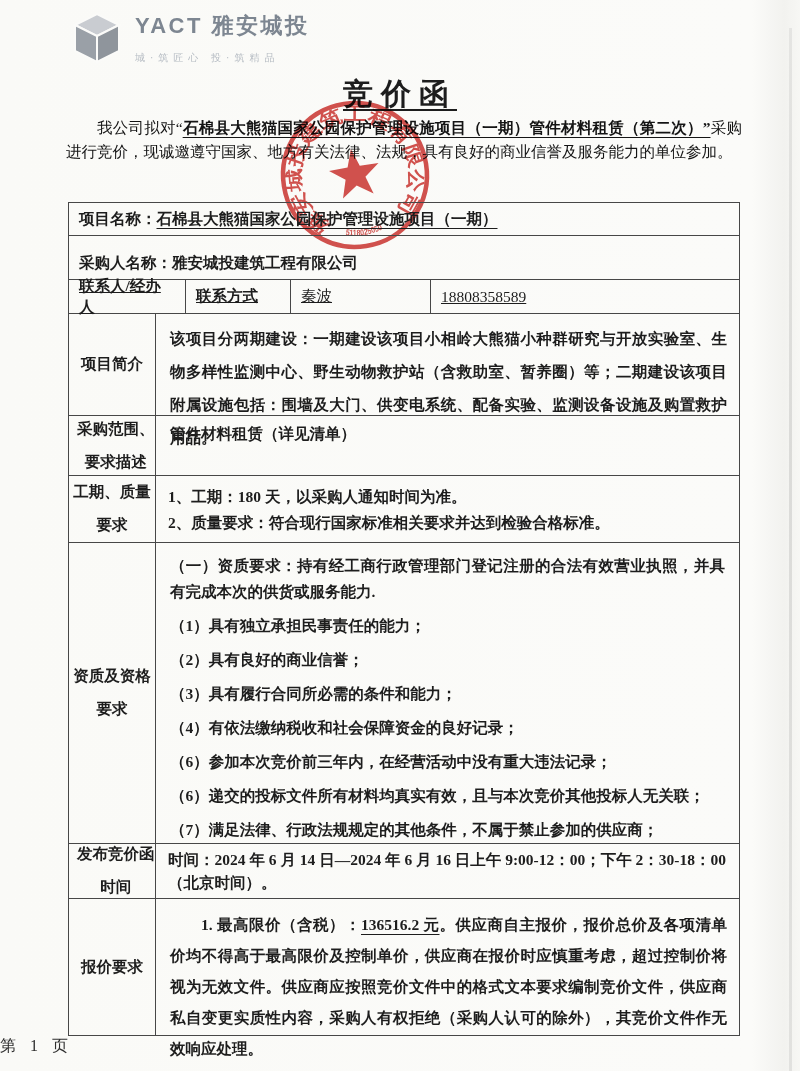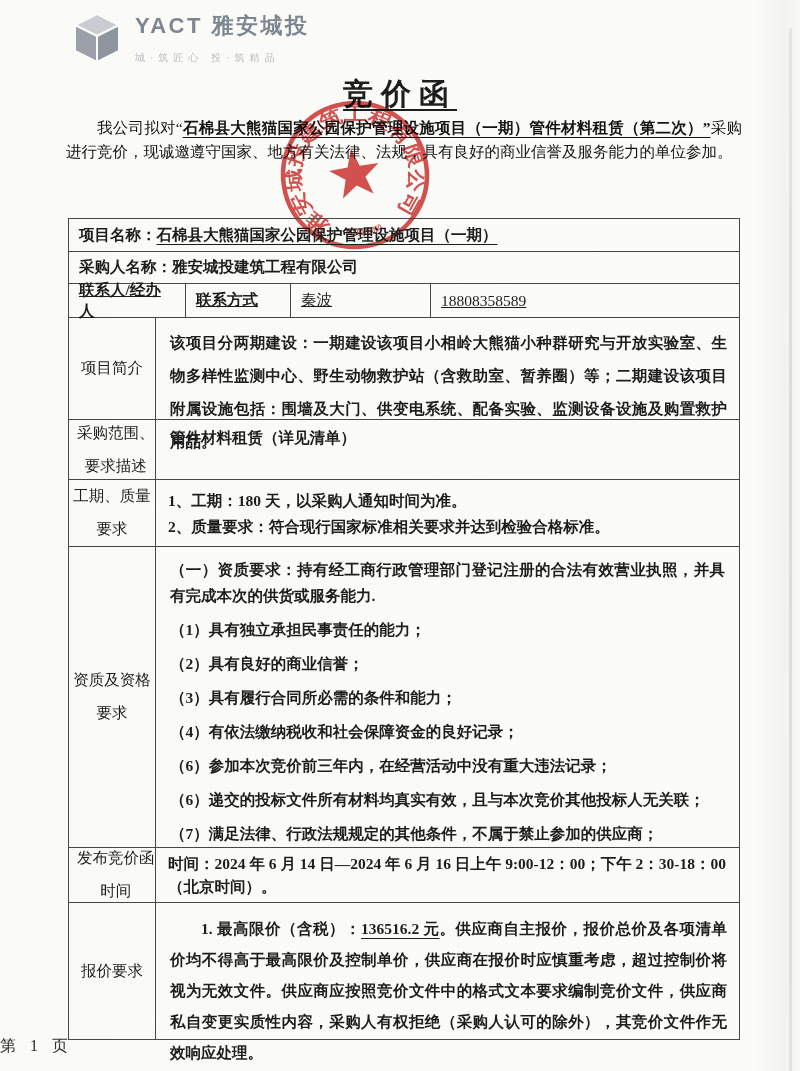--- a/index.html
+++ b/index.html
@@ -50,38 +50,38 @@
     position: absolute; left: 276px; top: 96px; width: 158px; height: 158px;
     transform: rotate(-9deg);
     opacity: .88; mix-blend-mode: multiply;
     pointer-events: none;
   }
   .stamp svg { width: 100%; height: 100%; color: #ce3a36; }
   .stamp text { font-family: "Liberation Sans", sans-serif; font-weight: bold; fill: currentColor; }
 
   
   .doc-table {
-    position: absolute; left: 68px; top: 218px; width: 672px;
+    position: absolute; left: 68px; top: 202px; width: 672px;
     border: 1px solid #474747; border-bottom: none;
     font-size: 15.5px;
   }
   .row { display: flex; border-bottom: 1px solid #474747; align-items: stretch; }
   .cell { padding: 4px 10px; }
   .label-cell {
     width: 87px; flex: 0 0 87px;
     border-right: 1px solid #474747;
-    font-weight: normal; white-space: pre-line; line-height: 2.1;
+    font-weight: bold; white-space: pre-line; line-height: 2.1;
     display: flex; align-items: center; justify-content: center; text-align: center;
   }
   .label-cell.left { justify-content: flex-start; text-align: center; padding-left: 8px; align-items: center; }
   .value-cell { flex: 1 1 auto; }
   .full-cell { width: 100%; display: flex; align-items: center; }
 
   .r-h33 { height: 33px; }
-  .r-h32 { height: 32px; }
+  .r-h32 { height: 32px; margin-top: 12px; }
   .r-h34 { height: 34px; text-decoration: underline; }
 
   .contact-c1 { flex: 0 0 117px; width: 117px; border-right: 1px solid #474747; font-weight: bold; display:flex; align-items:center; }
   .contact-c2 { flex: 0 0 140px; width: 140px; border-right: 1px solid #474747; display:flex; align-items:center; }
   .contact-c3 { flex: 0 0 105px; width: 105px; border-right: 1px solid #474747; font-weight: bold; display:flex; align-items:center; }
   .contact-c4 { flex: 1 1 auto; display:flex; align-items:center; }
 
   .overview-row { height: 102px; }
   .overview-text { padding: 8px 12px 0 14px; line-height: 33px; text-align: justify; font-weight: 600; }
 

